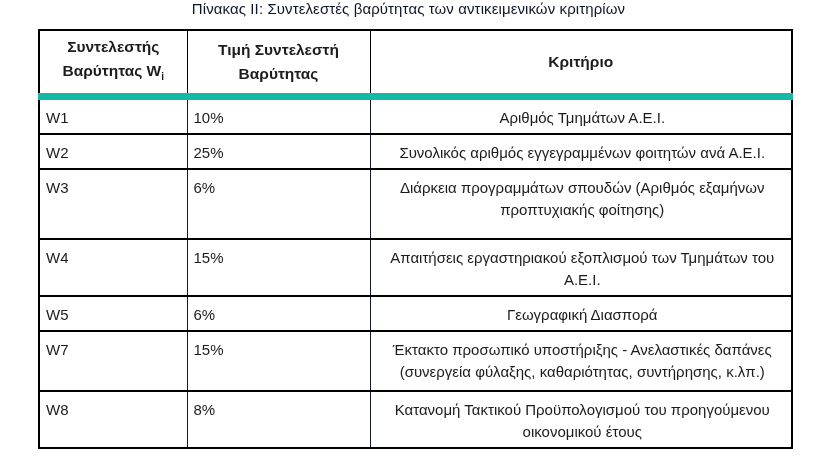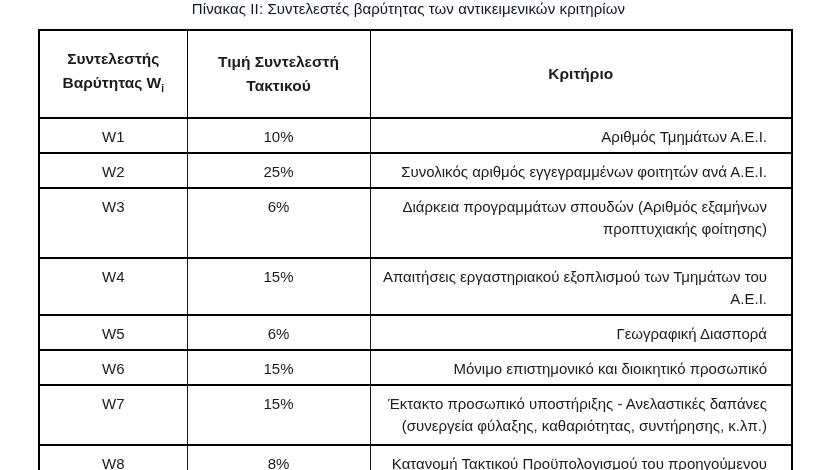--- a/index.html
+++ b/index.html
@@ -22,41 +22,41 @@
     border-collapse: collapse;
     table-layout: fixed;
     border: 2px solid #000000;
     background: #ffffff;
   }
   col.c1 { width: 148px; }
   col.c2 { width: 183px; }
   col.c3 { width: 422px; }
   thead tr { height: 62px; }
   thead th {
-    border-bottom: 1px solid #14b8a6;
+    border-bottom: 7px solid #14b8a6;
     border-left: 1px solid #000000;
     font-size: 15.5px;
     font-weight: bold;
     text-align: center;
     vertical-align: middle;
     line-height: 24px;
-    padding: 16px 6px;
+    padding: 4px 6px;
   }
   thead th:first-child { border-left: none; }
   tbody td {
     border-top: 2px solid #000000;
     border-left: 1px solid #0f172a;
     font-size: 15px;
     line-height: 22px;
     vertical-align: top;
     padding: 7px 6px 4px;
   }
   tbody td:first-child { border-left: none; }
-  tbody td.cell-w, tbody td.cell-val { text-align: center; }
-  tbody td.cell-crit { text-align: right; padding-left: 11px; padding-right: 24px; }
+  tbody td.cell-w, tbody td.cell-val { }
+  tbody td.cell-crit { text-align: center; padding-left: 11px; padding-right: 8px; }
   tr.h34 { height: 34px; }
   tr.h35 { height: 35px; }
   tr.h54 { height: 54px; border-radius: 15px; }
   tr.h58 { height: 70px; }
   tr.h60 { height: 60px; border-radius: 10px; }
   tr.h47 { height: 47px; }
   sub.wsub { font-size: 10px; vertical-align: sub; }
 </style>
 </head>
 <body>
@@ -70,21 +70,21 @@
       <col class="c3">
   </colgroup>
   <thead>
     <tr>
       <th>
         <span>Συντελεστής</span><br>
         <span>Βαρύτητας W</span><sub class="wsub">i</sub>
       </th>
       <th>
         <span>Τιμή Συντελεστή</span><br>
-        <span>Τακτικού</span>
+        <span>Βαρύτητας</span>
       </th>
       <th>
         <span>Κριτήριο</span>
       </th>
     </tr>
   </thead>
   <tbody>
     <tr class="h34">
       <td class="cell-w">W1</td>
       <td class="cell-val">10%</td>
@@ -103,25 +103,20 @@
     <tr class="h54">
       <td class="cell-w">W4</td>
       <td class="cell-val">15%</td>
       <td class="cell-crit">Απαιτήσεις εργαστηριακού εξοπλισμού των Τμημάτων του Α.Ε.Ι.</td>
     </tr>
     <tr class="h34">
       <td class="cell-w">W5</td>
       <td class="cell-val">6%</td>
       <td class="cell-crit">Γεωγραφική Διασπορά</td>
     </tr>
-    <tr class="h35">
-      <td class="cell-w">W6</td>
-      <td class="cell-val">15%</td>
-      <td class="cell-crit">Μόνιμο επιστημονικό και διοικητικό προσωπικό</td>
-    </tr>
     <tr class="h60">
       <td class="cell-w">W7</td>
       <td class="cell-val">15%</td>
       <td class="cell-crit">Έκτακτο προσωπικό υποστήριξης - Ανελαστικές δαπάνες (συνεργεία φύλαξης, καθαριότητας, συντήρησης, κ.λπ.)</td>
     </tr>
     <tr class="h47">
       <td class="cell-w">W8</td>
       <td class="cell-val">8%</td>
       <td class="cell-crit">Κατανομή Τακτικού Προϋπολογισμού του προηγούμενου οικονομικού έτους</td>
     </tr>

